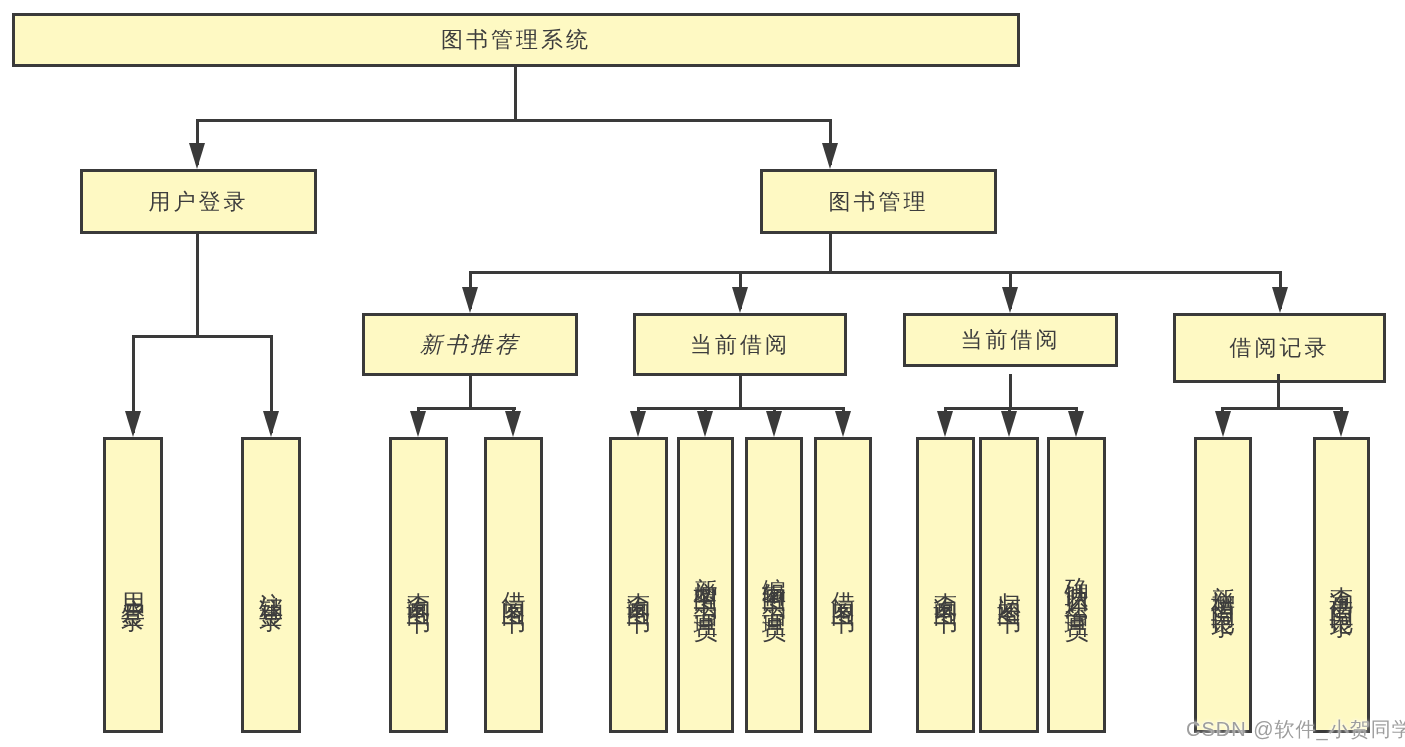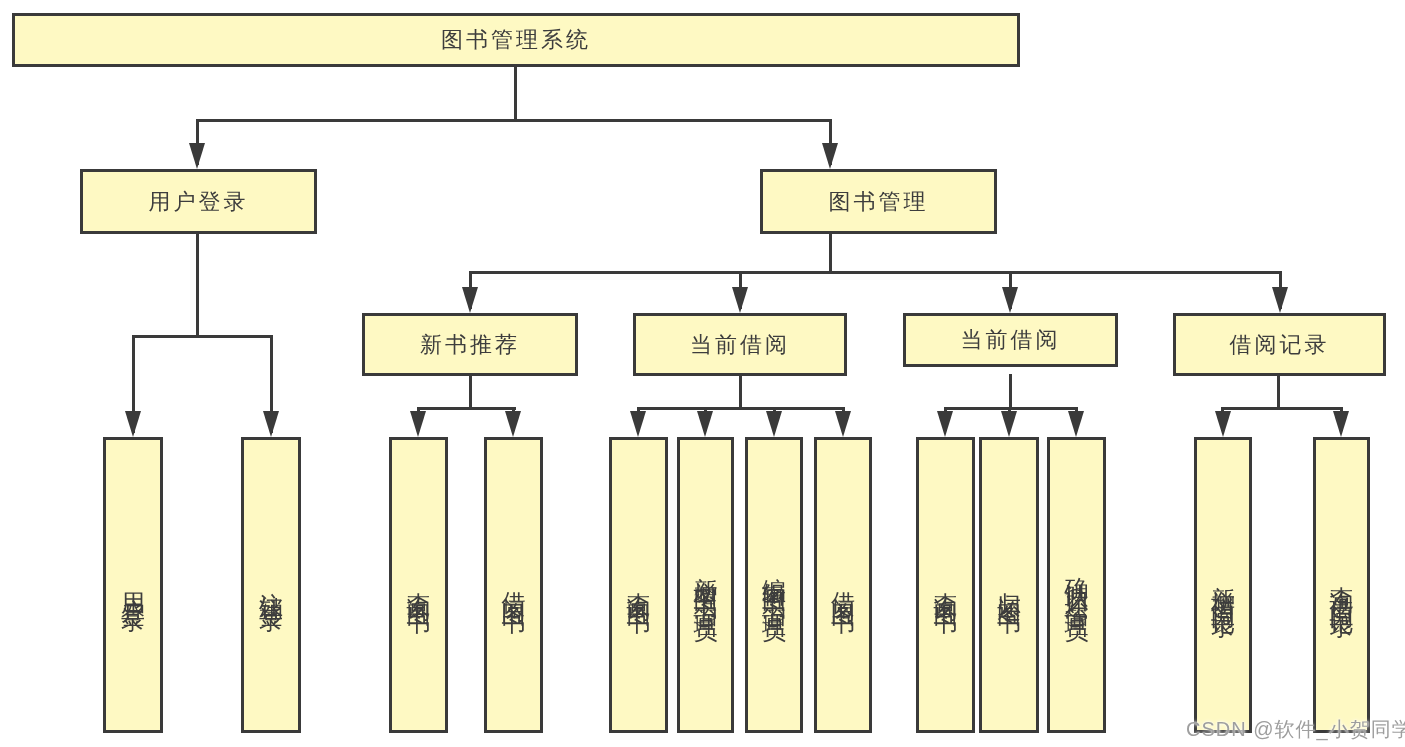--- a/index.html
+++ b/index.html
@@ -66,30 +66,30 @@
     <span class="h-label">图书管理系统</span>
   </div>
 
   <div class="node" style="left:80px; top:169px; width:237px; height:65px;">
     <span class="h-label">用户登录</span>
   </div>
   <div class="node" style="left:712px; top:169px; width:237px; height:65px;margin-left:48px;">
     <span class="h-label">图书管理</span>
   </div>
 
-  <div class="node" style="left:362px; top:313px; width:216px; height:63px;">
+  <div class="node" style="left:362px; top:313px; width:216px; height:63px;font-style:italic;">
     <span class="h-label">新书推荐</span>
   </div>
   <div class="node" style="left:633px; top:313px; width:214px; height:63px;">
     <span class="h-label">当前借阅</span>
   </div>
   <div class="node" style="left:903px; top:313px; width:215px; height:54px;">
     <span class="h-label">当前借阅</span>
   </div>
-  <div class="node" style="left:1173px; top:313px; width:213px; height:63px;text-align:center;">
+  <div class="node" style="left:1173px; top:313px; width:213px; height:70px;text-align:center;">
     <span class="h-label">借阅记录</span>
   </div>
 
   <div class="node" style="left:103px; top:437px; width:60px; height:296px;">
     <span class="v-label">用户登录</span>
   </div>
   <div class="node" style="left:241px; top:437px; width:60px; height:296px;">
     <span class="v-label">注销登录</span>
   </div>
   <div class="node" style="left:389px; top:437px; width:59px; height:296px;">

